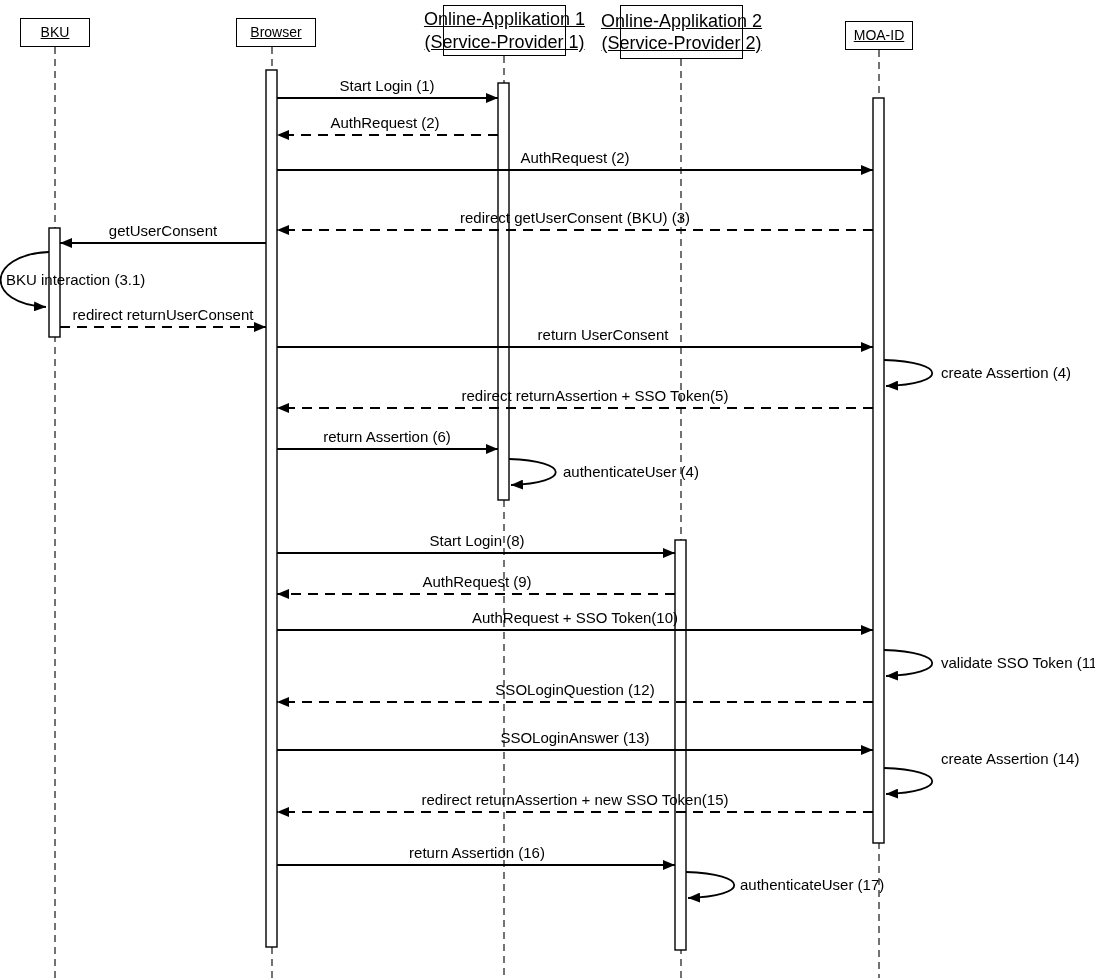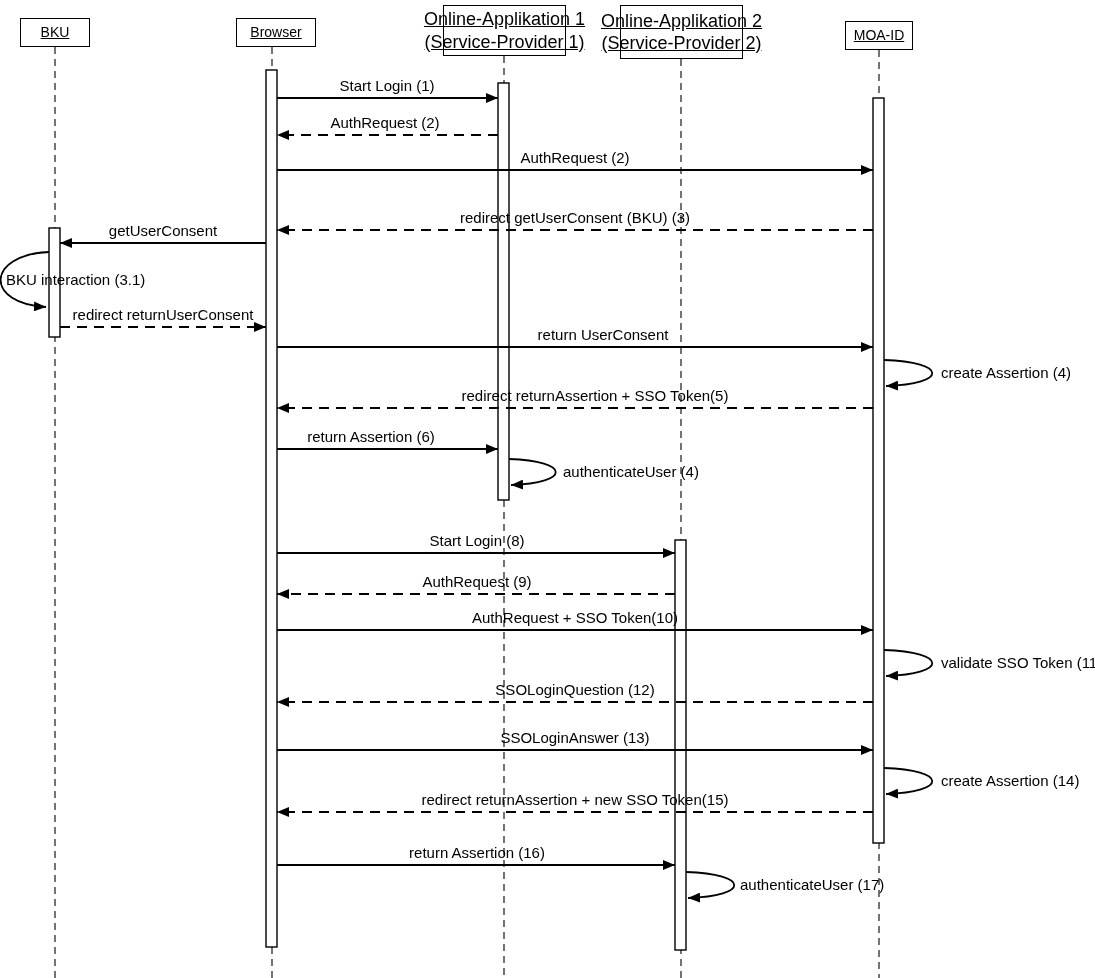--- a/index.html
+++ b/index.html
@@ -99,26 +99,26 @@
   <div class="msg-label center" style="left:387px; top:76px;">Start Login (1)</div>
   <div class="msg-label center" style="left:385px; top:113px;">AuthRequest (2)</div>
   <div class="msg-label center" style="left:575px; top:148px;">AuthRequest (2)</div>
   <div class="msg-label center" style="left:575px; top:208px;">redirect getUserConsent (BKU) (3)</div>
   <div class="msg-label center" style="left:163px; top:221px;text-align:right;">getUserConsent</div>
   <div class="msg-label" style="left:6px; top:270px;">BKU interaction (3.1)</div>
   <div class="msg-label center" style="left:163px; top:305px;">redirect returnUserConsent</div>
   <div class="msg-label center" style="left:575px; top:325px;margin-left:28px;">return UserConsent</div>
   <div class="msg-label" style="left:941px; top:363px;">create Assertion (4)</div>
   <div class="msg-label center" style="left:575px; top:386px;margin-left:20px;">redirect returnAssertion + SSO Token(5)</div>
-  <div class="msg-label center" style="left:371px; top:427px;text-align:right;">return Assertion (6)</div>
+  <div class="msg-label center" style="left:387px; top:427px;text-align:right;">return Assertion (6)</div>
   <div class="msg-label" style="left:563px; top:462px;">authenticateUser (4)</div>
   <div class="msg-label center" style="left:477px; top:531px;">Start Login (8)</div>
   <div class="msg-label center" style="left:477px; top:572px;">AuthRequest (9)</div>
   <div class="msg-label center" style="left:575px; top:608px;">AuthRequest + SSO Token(10)</div>
   <div class="msg-label" style="left:941px; top:653px;">validate SSO Token (11)</div>
   <div class="msg-label center" style="left:575px; top:680px;">SSOLoginQuestion (12)</div>
   <div class="msg-label center" style="left:575px; top:728px;">SSOLoginAnswer (13)</div>
-  <div class="msg-label" style="left:941px; top:771px;">create Assertion (14)</div>
+  <div class="msg-label" style="left:941px; top:749px;">create Assertion (14)</div>
   <div class="msg-label center" style="left:575px; top:790px;">redirect returnAssertion + new SSO Token(15)</div>
   <div class="msg-label center" style="left:477px; top:843px;">return Assertion (16)</div>
   <div class="msg-label" style="left:740px; top:875px;">authenticateUser (17)</div>
 
 </div>
 
 </body></html>

